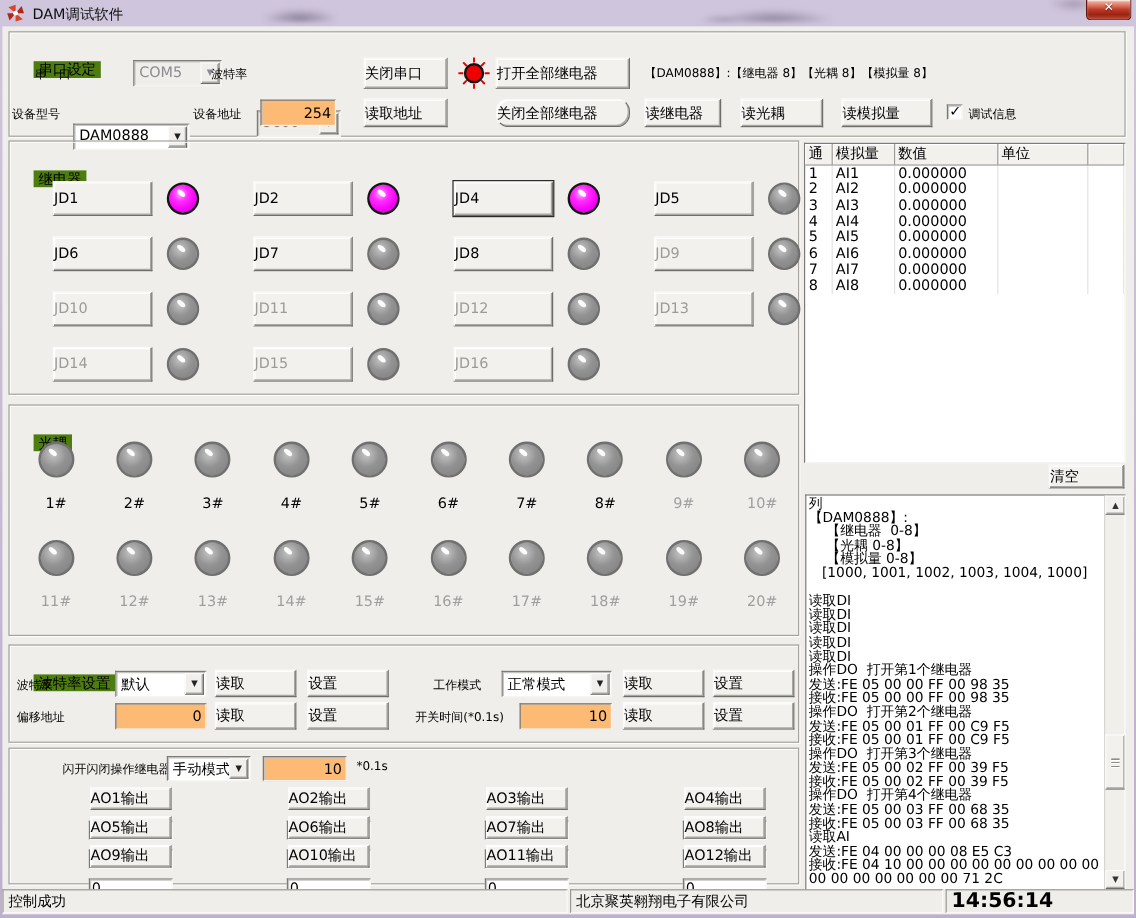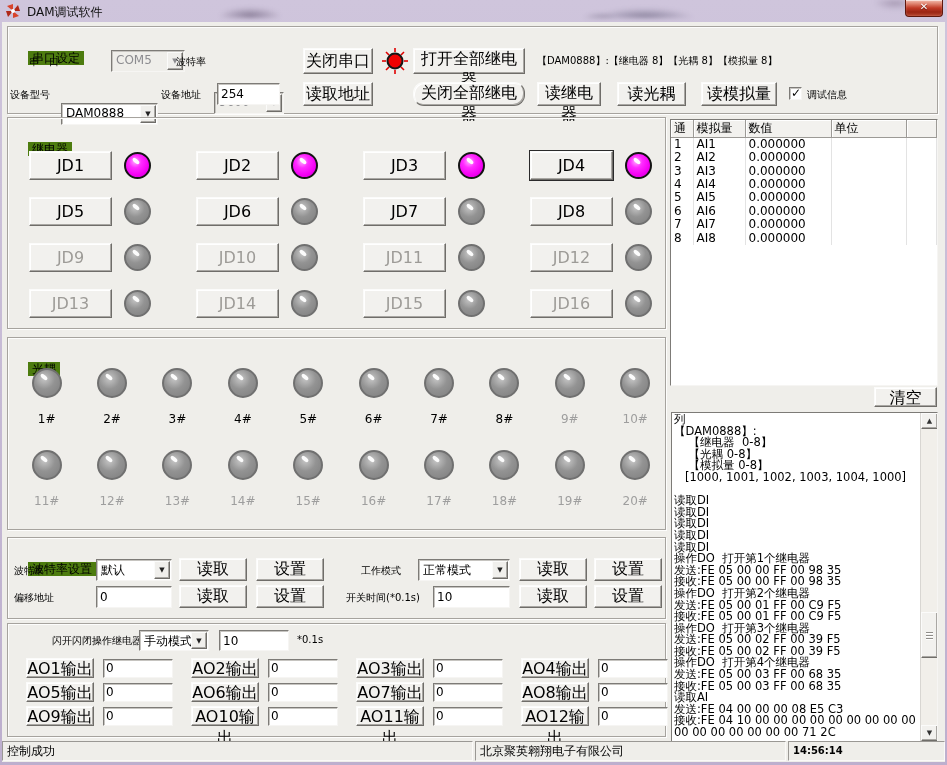--- a/index.html
+++ b/index.html
@@ -23,25 +23,25 @@
   .close-btn::before { content:"✕"; position:absolute; left:0; right:0; top:1px; text-align:center;
      color:#fff; font-size:10px; font-weight:bold; text-shadow:0 1px 1px #5a0f06; }
 
   
   .client { position:absolute; left:2px; top:22px; width:943px; height:740px; background:#EFEEEA; }
 
   
   .groupbox { position:absolute; border:1px solid #a6a39e; box-shadow:inset 1px 1px 0 #fdfdfc, 1px 1px 0 #fdfdfc; }
   .grouplabel { position:absolute; top:-8px; left:20px; background:#4d7c0f; padding:0 4px; font-size:12px; line-height:14px;margin-top:32px; }
   .lbl { position:absolute; font-size:10px; white-space:nowrap; }
-  .btn3d { position:absolute; font-size:16px; color:#000; background:#F2F1EE; cursor:pointer;
+  .btn3d { position:absolute; font-size:12px; color:#000; background:#F2F1EE; cursor:pointer;
      border:1px solid; border-color:#fbfbfa #6f6d69 #6f6d69 #fbfbfa;
-     box-shadow:inset -1px -1px 0 #a9a7a3, inset 1px 1px 0 #ffffff; text-align:center; }
+     box-shadow:inset -1px -1px 0 #a9a7a3, inset 1px 1px 0 #ffffff; text-align:left; }
   .sunken, .tinput { border:1px solid; border-color:#7d7b77 #f6f5f3 #f6f5f3 #7d7b77;
-     box-shadow:inset 1px 1px 0 #c6c4c0; background:#ffffff; }
+     box-shadow:inset 1px 1px 0 #c6c4c0; background:#fdba74;text-align:right; }
   .tinput { position:absolute; font-size:12px; padding:0 3px; color:#000; outline:none; }
   .combo { position:absolute; background:#fff; border:1px solid; border-color:#7d7b77 #f6f5f3 #f6f5f3 #7d7b77;
      box-shadow:inset 1px 1px 0 #c6c4c0; cursor:pointer; }
   .combo-text { position:absolute; left:4px; top:2px; font-size:12px; white-space:nowrap; }
   .combo-arrow { position:absolute; right:1px; top:1px; bottom:1px; width:16px; background:#F0EFEC;
      border:1px solid; border-color:#fbfbfa #6f6d69 #6f6d69 #fbfbfa; box-shadow:inset -1px -1px 0 #a9a7a3; }
   .combo-arrow::before { content:"▼"; position:absolute; left:0; right:0; top:50%; transform:translateY(-53%);
      text-align:center; font-size:7px; color:#222; }
   .combo.disabled { background:#EFEEEA; }
   .combo.disabled .combo-text { color:#8c8c90; }
@@ -52,21 +52,21 @@
   .led::after { content:""; position:absolute; left:6px; top:5px; width:8px; height:4px; border-radius:50%;
      background:#fff; transform:rotate(40deg); opacity:.95; }
   .led-on  { background:radial-gradient(circle at 40% 33%, #ffaaff 0%, #ff2bff 30%, #f400f4 65%, #c900c9 100%);
      border:2px solid #141414; }
   .led-off { background:radial-gradient(circle at 40% 33%, #c6c6c6 0%, #939393 45%, #7e7e7e 100%);
      border:2px solid #707070; }
   .led-big { width:30px; height:30px; }
 
   
   #relay-grid { position:absolute; left:21px; top:24px; display:grid; grid-template-columns:repeat(4,167px); grid-auto-rows:46px; }
-  .relay-cell { display:flex; align-items:center; gap:12px; }
+  .relay-cell { display:flex; align-items:center; gap:12px;margin-left:15px; }
   .relay-btn { position:static; width:83px; height:29px; }
   .relay-btn.dim { color:#9d9b97; }
   .relay-btn.focused { outline:1px solid #2a2a2a; outline-offset:0px; }
 
   
   .opto-row { position:absolute; left:6px; display:grid; grid-template-columns:repeat(10,65.4px); justify-items:center; }
   .opto-label { margin-top:14px; font-size:12px; text-align:center; }
   .opto-label.dim2 { color:#9e9e9e; }
   .opto-cell { display:flex; flex-direction:column; align-items:center; }
 
@@ -99,30 +99,30 @@
   
   .checkbox { position:absolute; width:13px; height:13px; background:#fff; border:1px solid; cursor:pointer;
      border-color:#7d7b77 #f6f5f3 #f6f5f3 #7d7b77; box-shadow:inset 1px 1px 0 #c6c4c0; }
   .checkbox.checked::before { content:"✓"; position:absolute; left:1px; top:-2px; font-size:12px; font-weight:bold; color:#000; }
 
   
   .serial-led { position:absolute; left:373px; top:20px; width:28px; height:28px; }
 
   
   #ao-grid { position:absolute; left:18px; top:32px; display:grid; grid-template-columns:repeat(4,165px); grid-auto-rows:24px; }
-  .ao-cell { display:flex; gap:9px; align-items:center; }
+  .ao-cell { display:flex; gap:9px; align-items:center;flex-direction:column; }
   .ao-btn { position:static; width:68px; height:20px; padding:0; }
   .ao-input { width:70px; height:19px; font-size:12px; padding:0 2px; border:1px solid;
      border-color:#7d7b77 #f6f5f3 #f6f5f3 #7d7b77; box-shadow:inset 1px 1px 0 #c6c4c0; outline:none; }
 
   
   .statusbar { position:absolute; left:0; top:719px; width:943px; height:20px; background:#EFEEEA; }
   .status-cell { position:absolute; top:0; height:20px; border:1px solid; border-color:#9a9894 #fbfaf8 #fbfaf8 #9a9894;
      font-size:12px; line-height:18px; padding:0 4px; white-space:nowrap; overflow:hidden; }
-  .status-time { font-size:10px; font-weight:bold; }
+  .status-time { font-size:17px; font-weight:bold; }
 </style>
 </head>
 <body>
 
 <div class="window">
 
   <div class="titlebar">
     <span class="app-icon">
       <svg width="16" height="16" viewBox="0 0 16 16">
         <g>
@@ -198,24 +198,20 @@
 
     <div class="groupbox" style="left:5px; top:95px; width:659px; height:212px;">
       <span class="grouplabel">继电器</span>
       <div id="relay-grid">
           <div class="relay-cell">
             <button class="btn3d relay-btn">JD1</button>
             <span class="led led-on"></span>
           </div>
           <div class="relay-cell">
             <button class="btn3d relay-btn">JD2</button>
-            <span class="led led-on"></span>
-          </div>
-          <div class="relay-cell">
-            <button class="btn3d relay-btn">JD3</button>
             <span class="led led-on"></span>
           </div>
           <div class="relay-cell">
             <button class="btn3d relay-btn focused">JD4</button>
             <span class="led led-on"></span>
           </div>
           <div class="relay-cell">
             <button class="btn3d relay-btn">JD5</button>
             <span class="led led-off"></span>
           </div>

